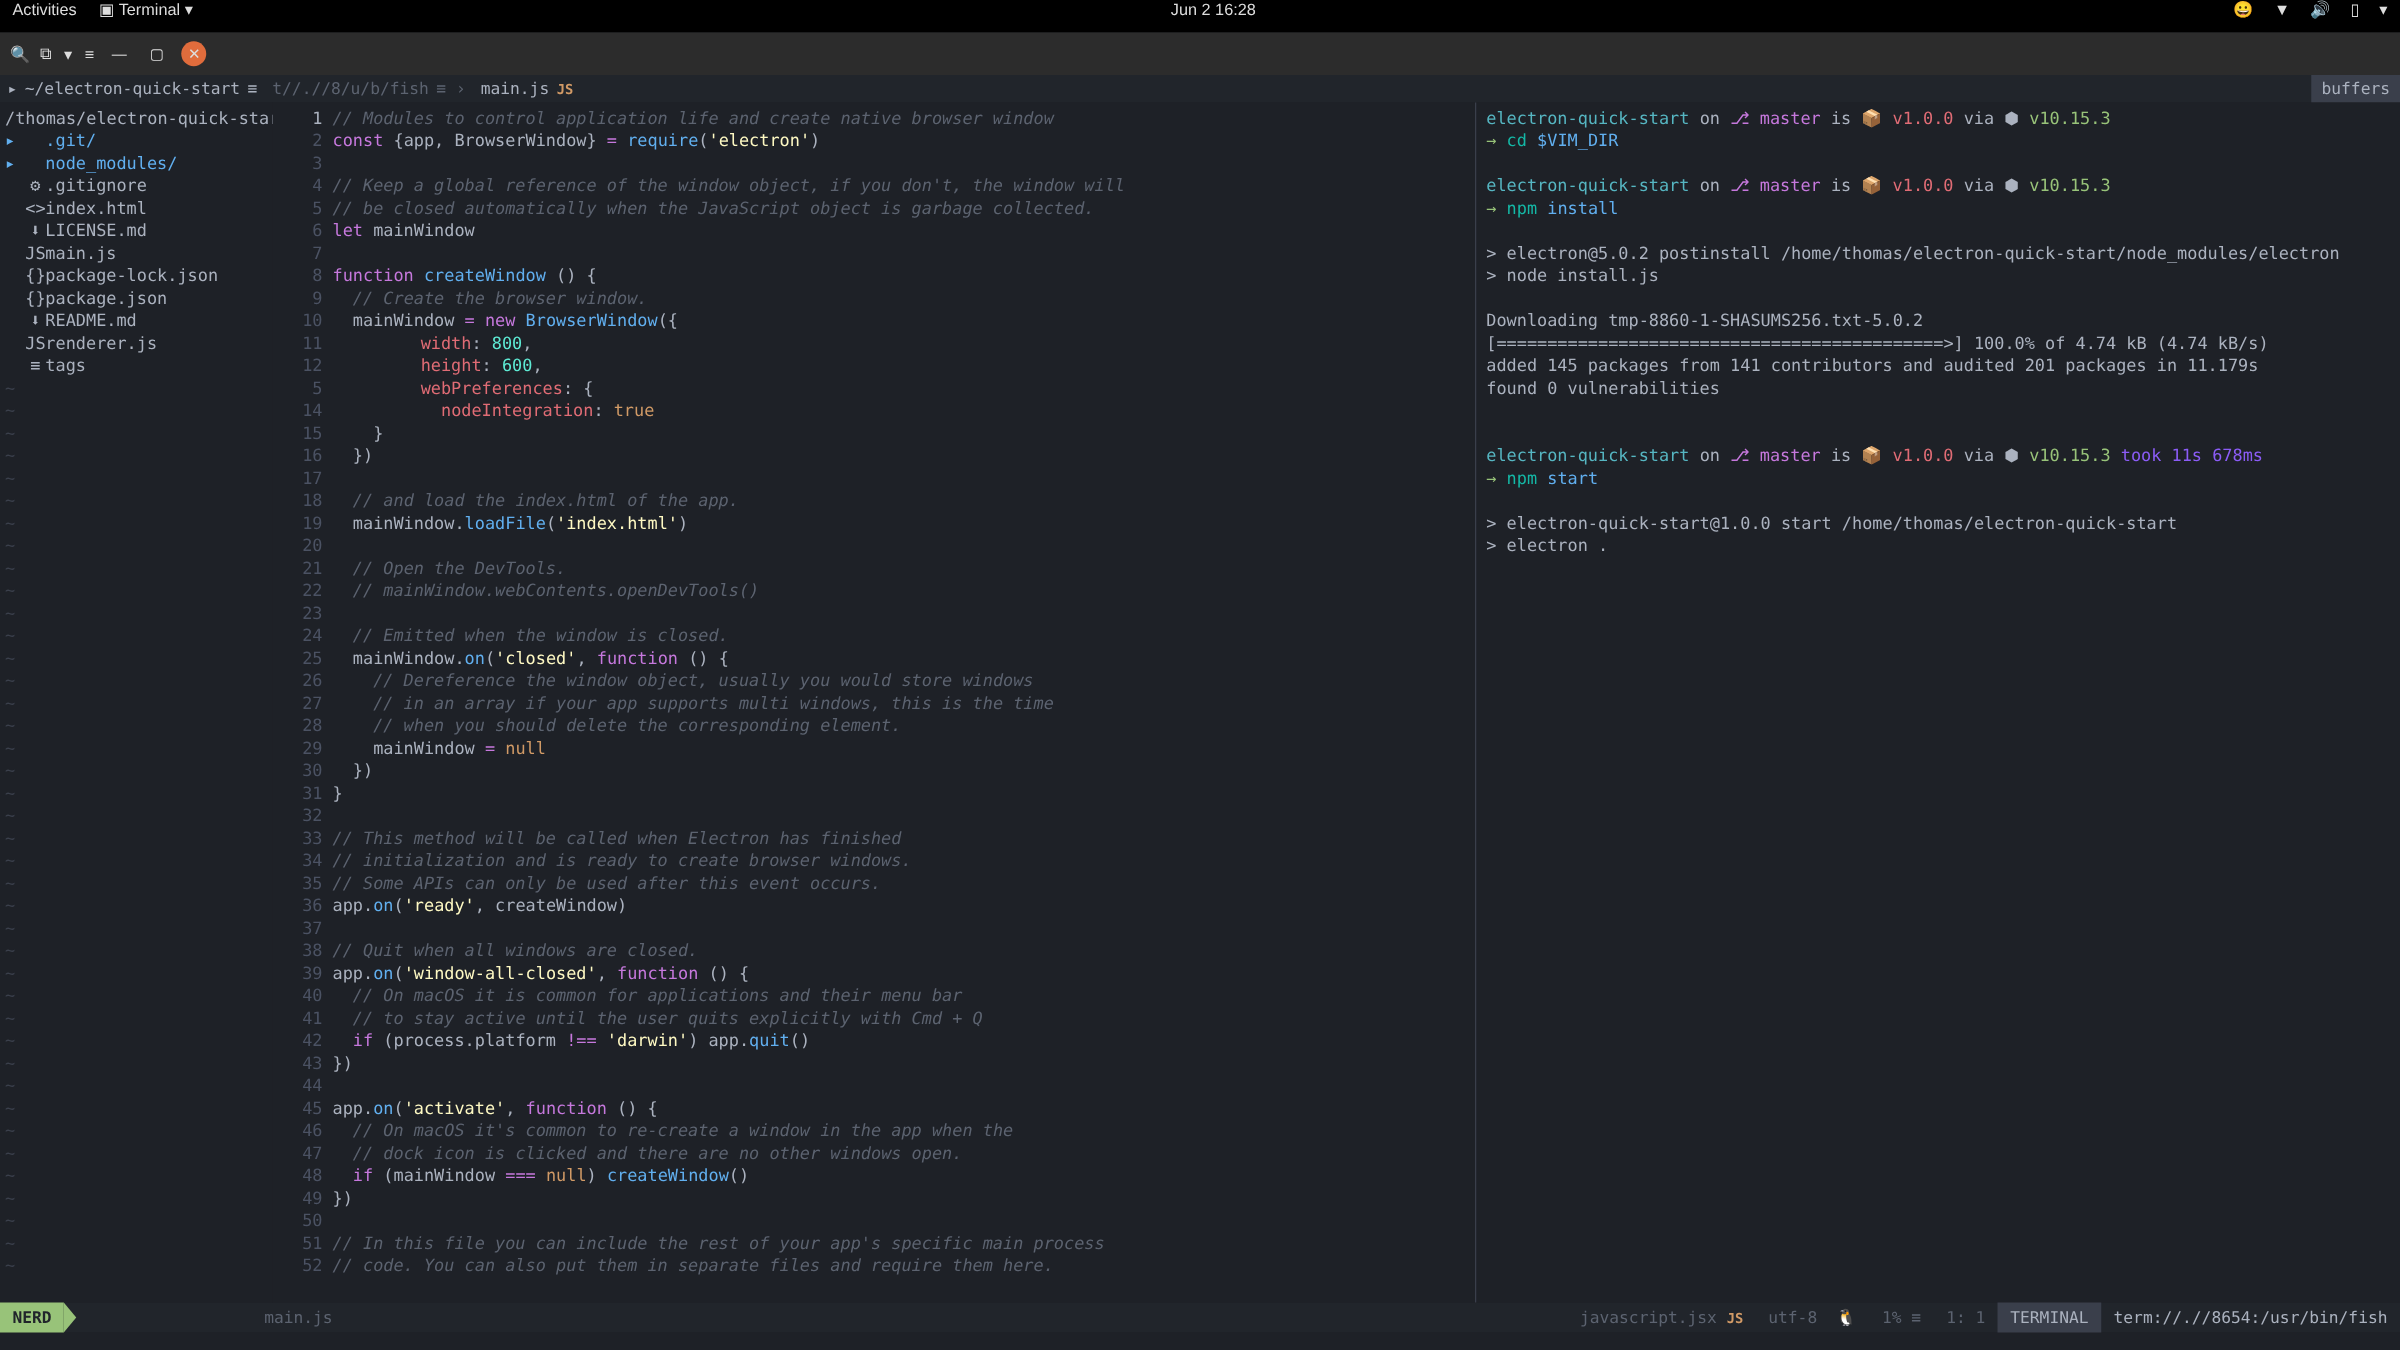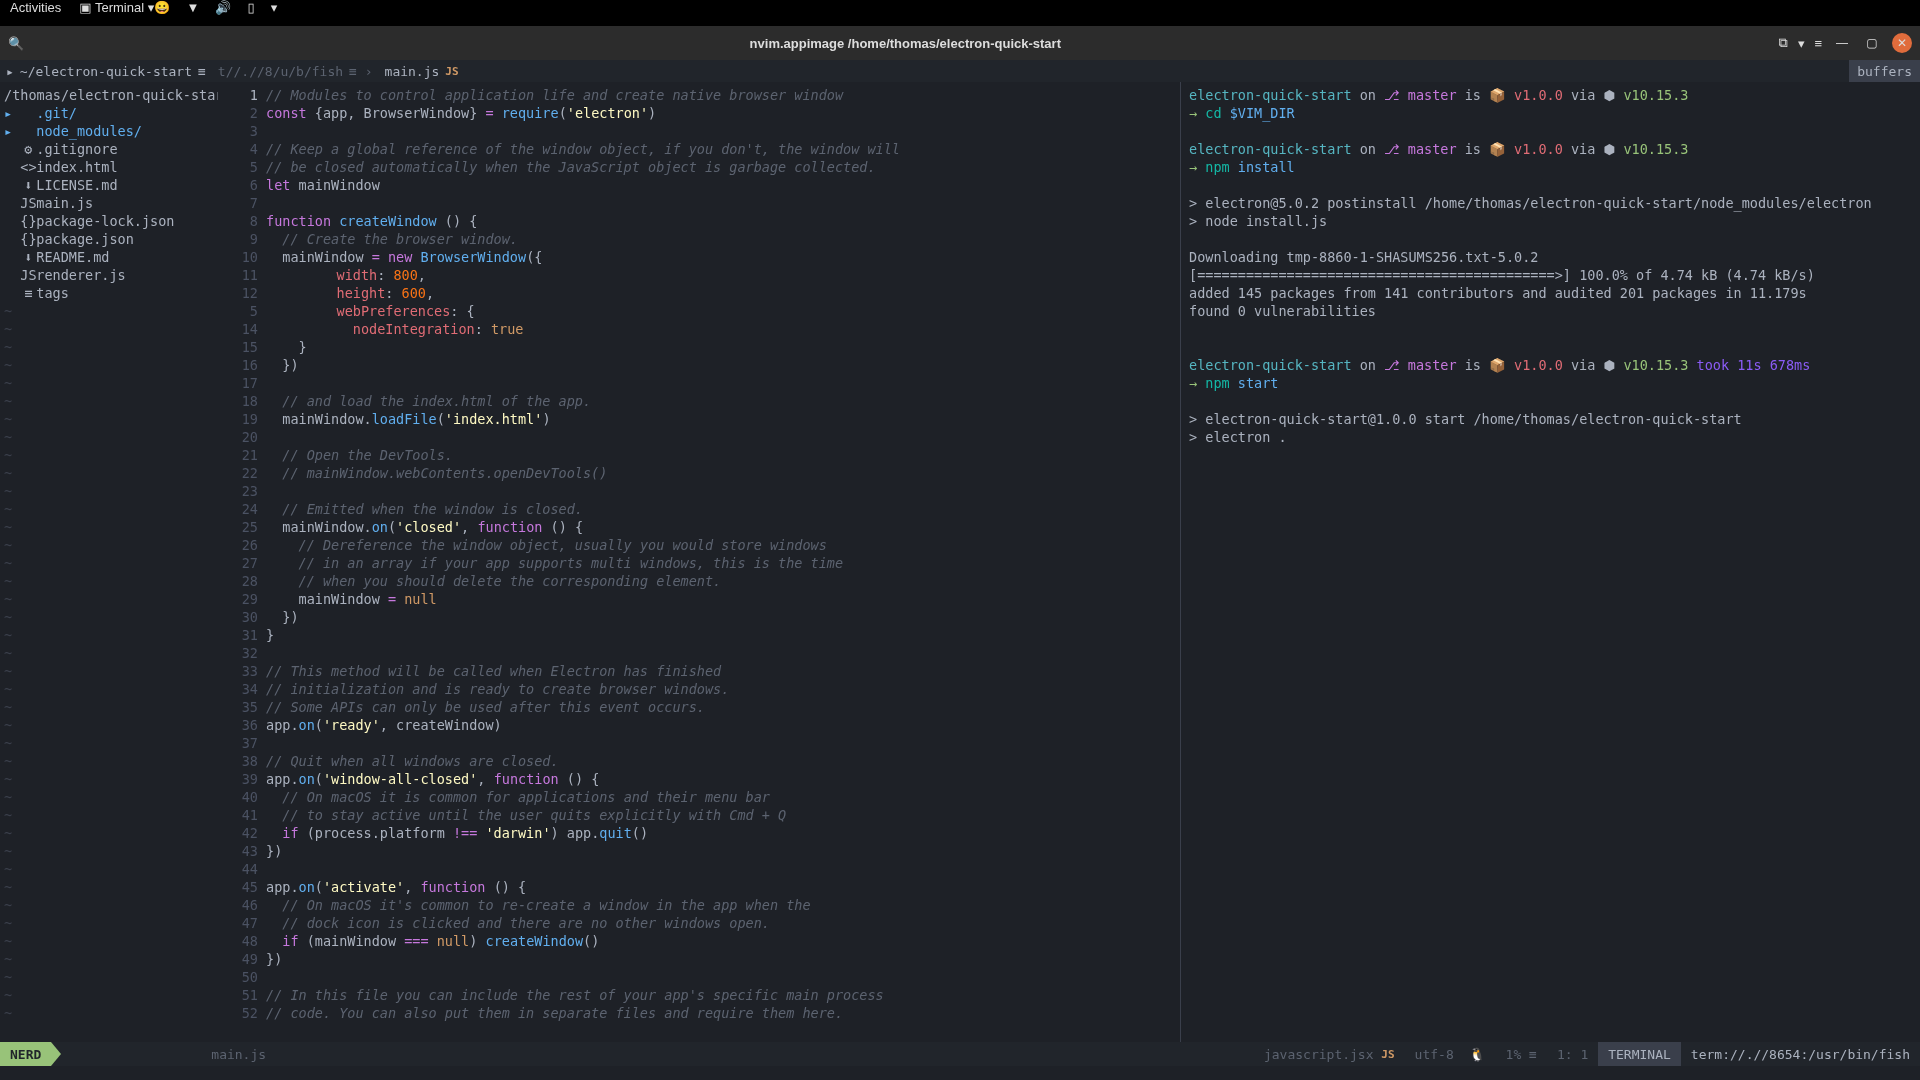--- a/index.html
+++ b/index.html
@@ -87,21 +87,21 @@
     flex:1;
     line-height: 18px;
     font-size: 13.5px;
     padding-top:4px;
     white-space: pre;
   }
   .c-comment { color:#5c6370; font-style: italic;}
   .c-keyword { color:#c678dd; }
   .c-string  { color:#fef9c3; }
   .c-func    { color:#61afef; }
-  .c-num     { color:#f97316; }
+  .c-num     { color:#5eead4; }
   .c-const   { color:#d19a66; }
   .c-ident   { color:#e06c75;margin-left:38px; }
   .term-pane {
     flex:1;
     background:#1e2127;
     border-left: 1px solid #3a3f4b;
     padding: 4px 8px;
     line-height:18px;
     font-size:13.5px;
     white-space:pre-wrap;
@@ -138,32 +138,32 @@
   .cmdline { height:14px; background:#1e2127; }
 </style>
 </head>
 <body>
 
 <div class="gnome-bar">
   <div class="gnome-left">
     <span>Activities</span>
     <span>▣ <span>Terminal ▾</span></span>
   </div>
+  <div class="gnome-center">Jun 2  16:28</div>
   <div class="gnome-right">
     <span>😀</span>
     <span>▼</span>
     <span>🔊</span>
     <span>▯</span>
     <span>▾</span>
   </div>
 </div>
 
 <div class="app-title-bar">
   <span style="width:24px;">🔍</span>
-  <div class="title-center">nvim.appimage /home/thomas/electron-quick-start</div>
   <div class="title-right">
     <span>⧉</span>
     <span>▾</span>
     <span>≡</span>
     <span class="win-btn">—</span>
     <span class="win-btn">▢</span>
     <span class="win-btn win-close">✕</span>
   </div>
 </div>
 

